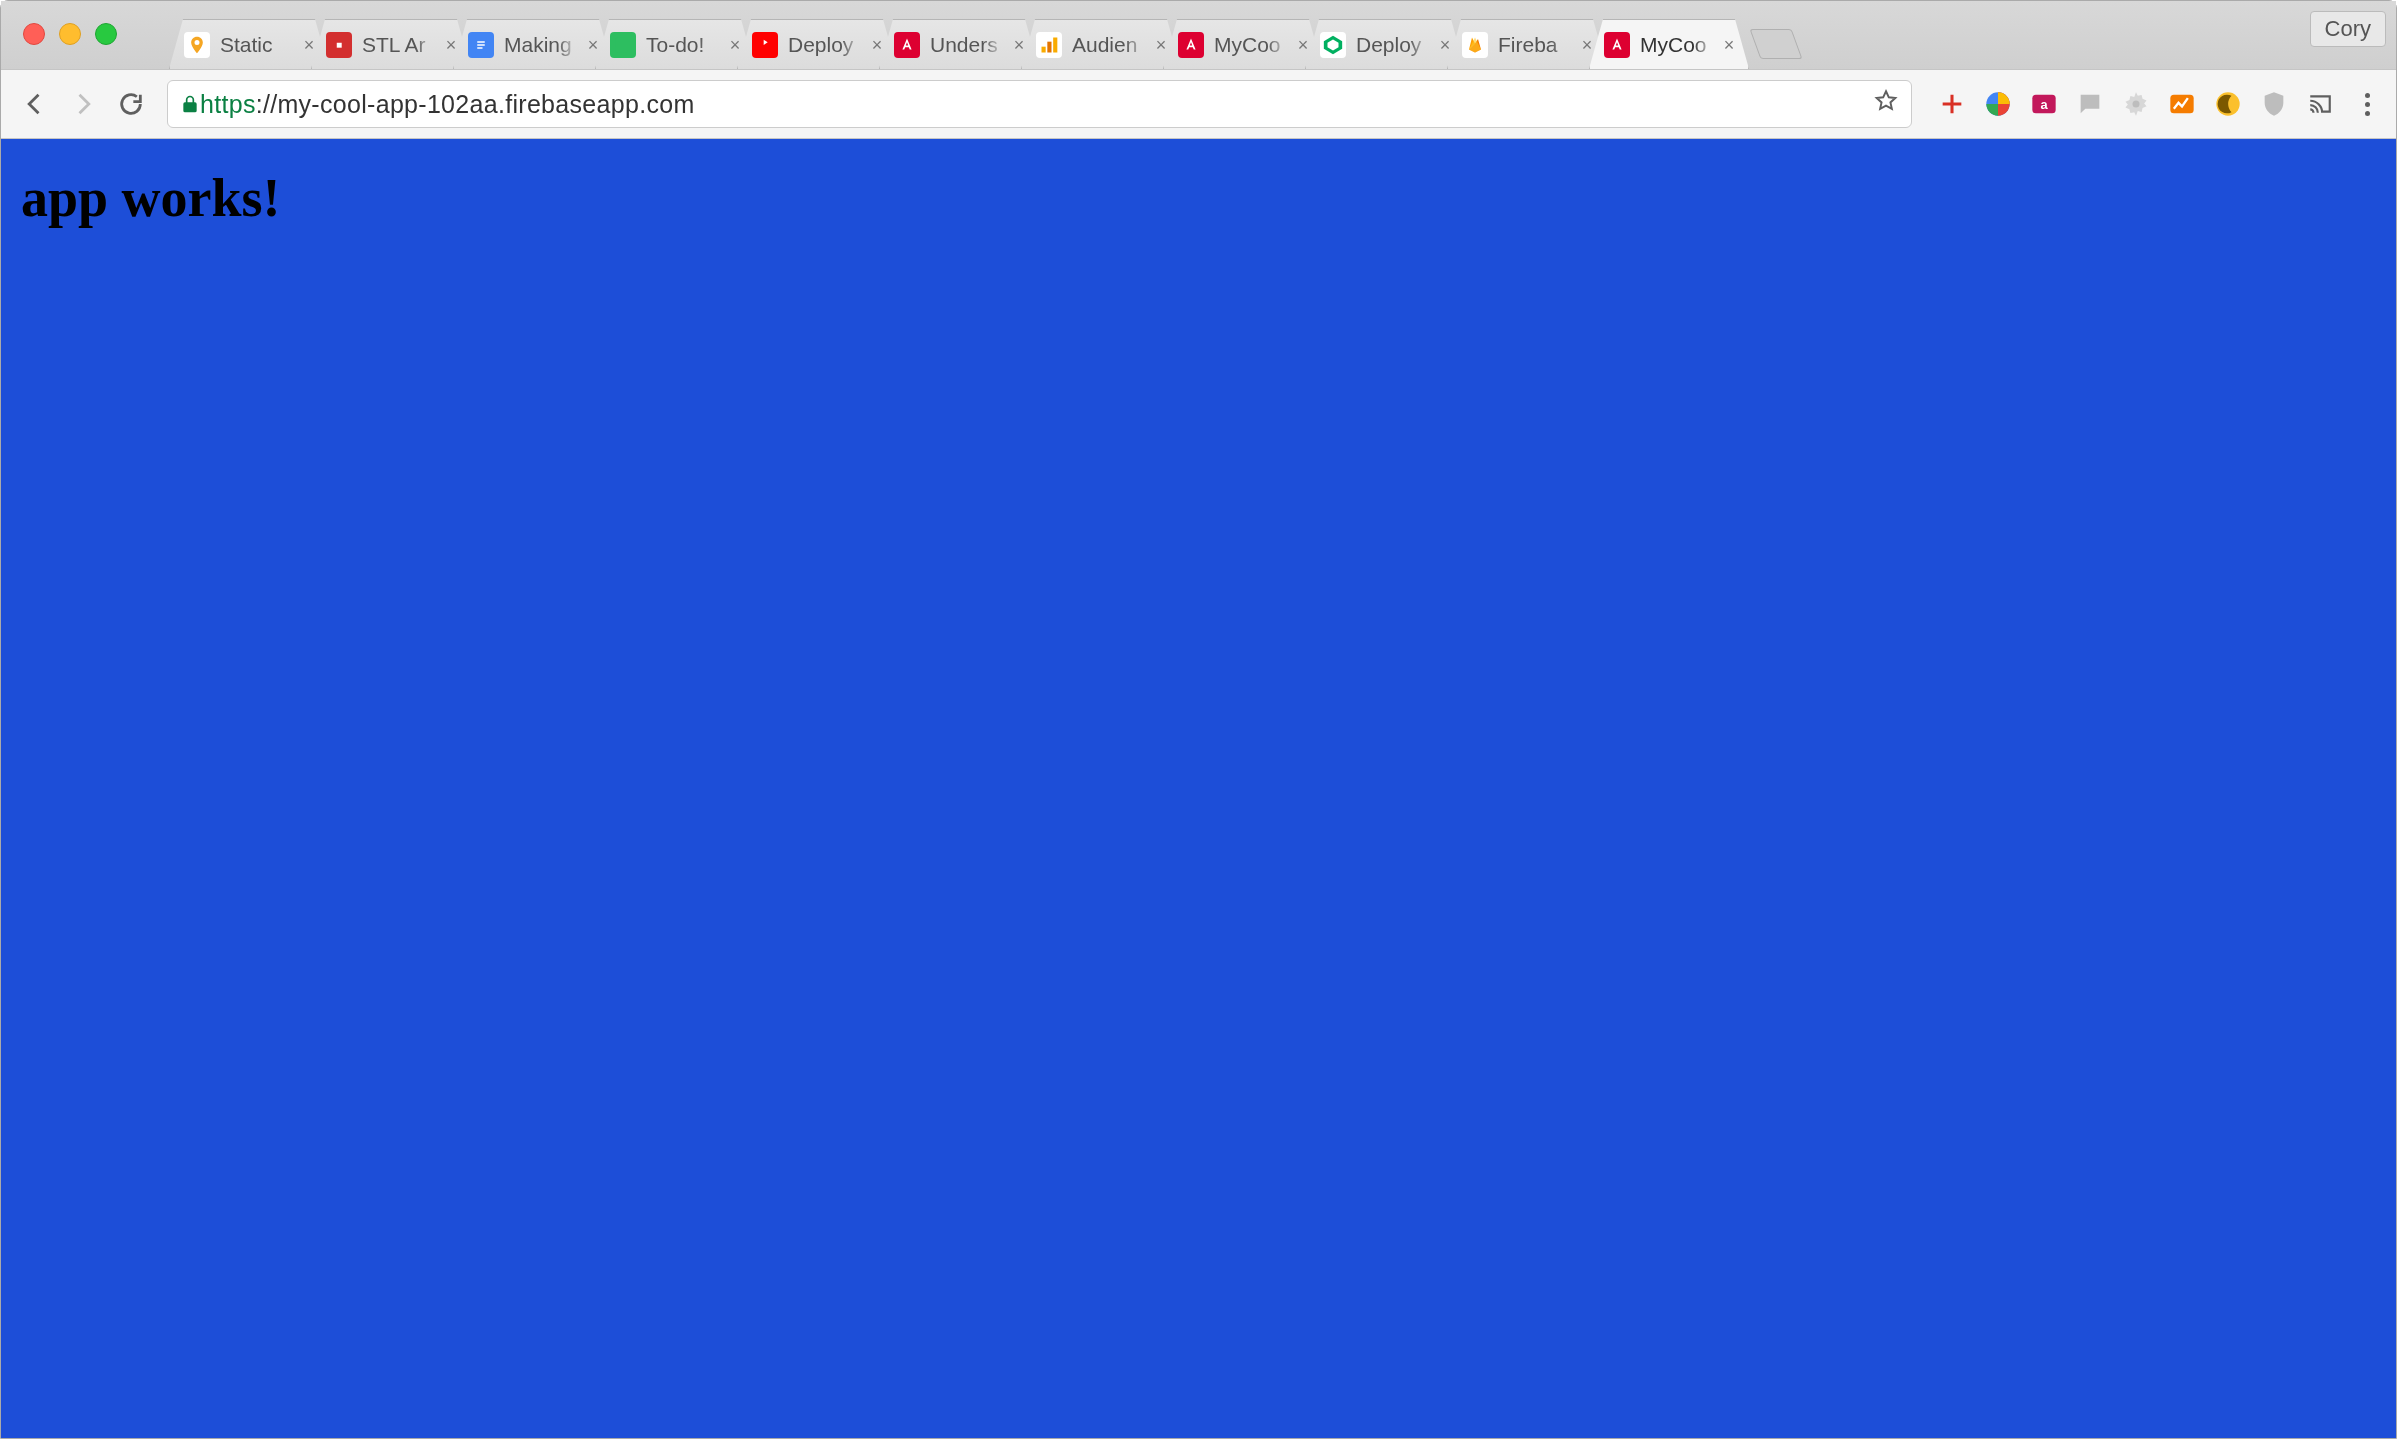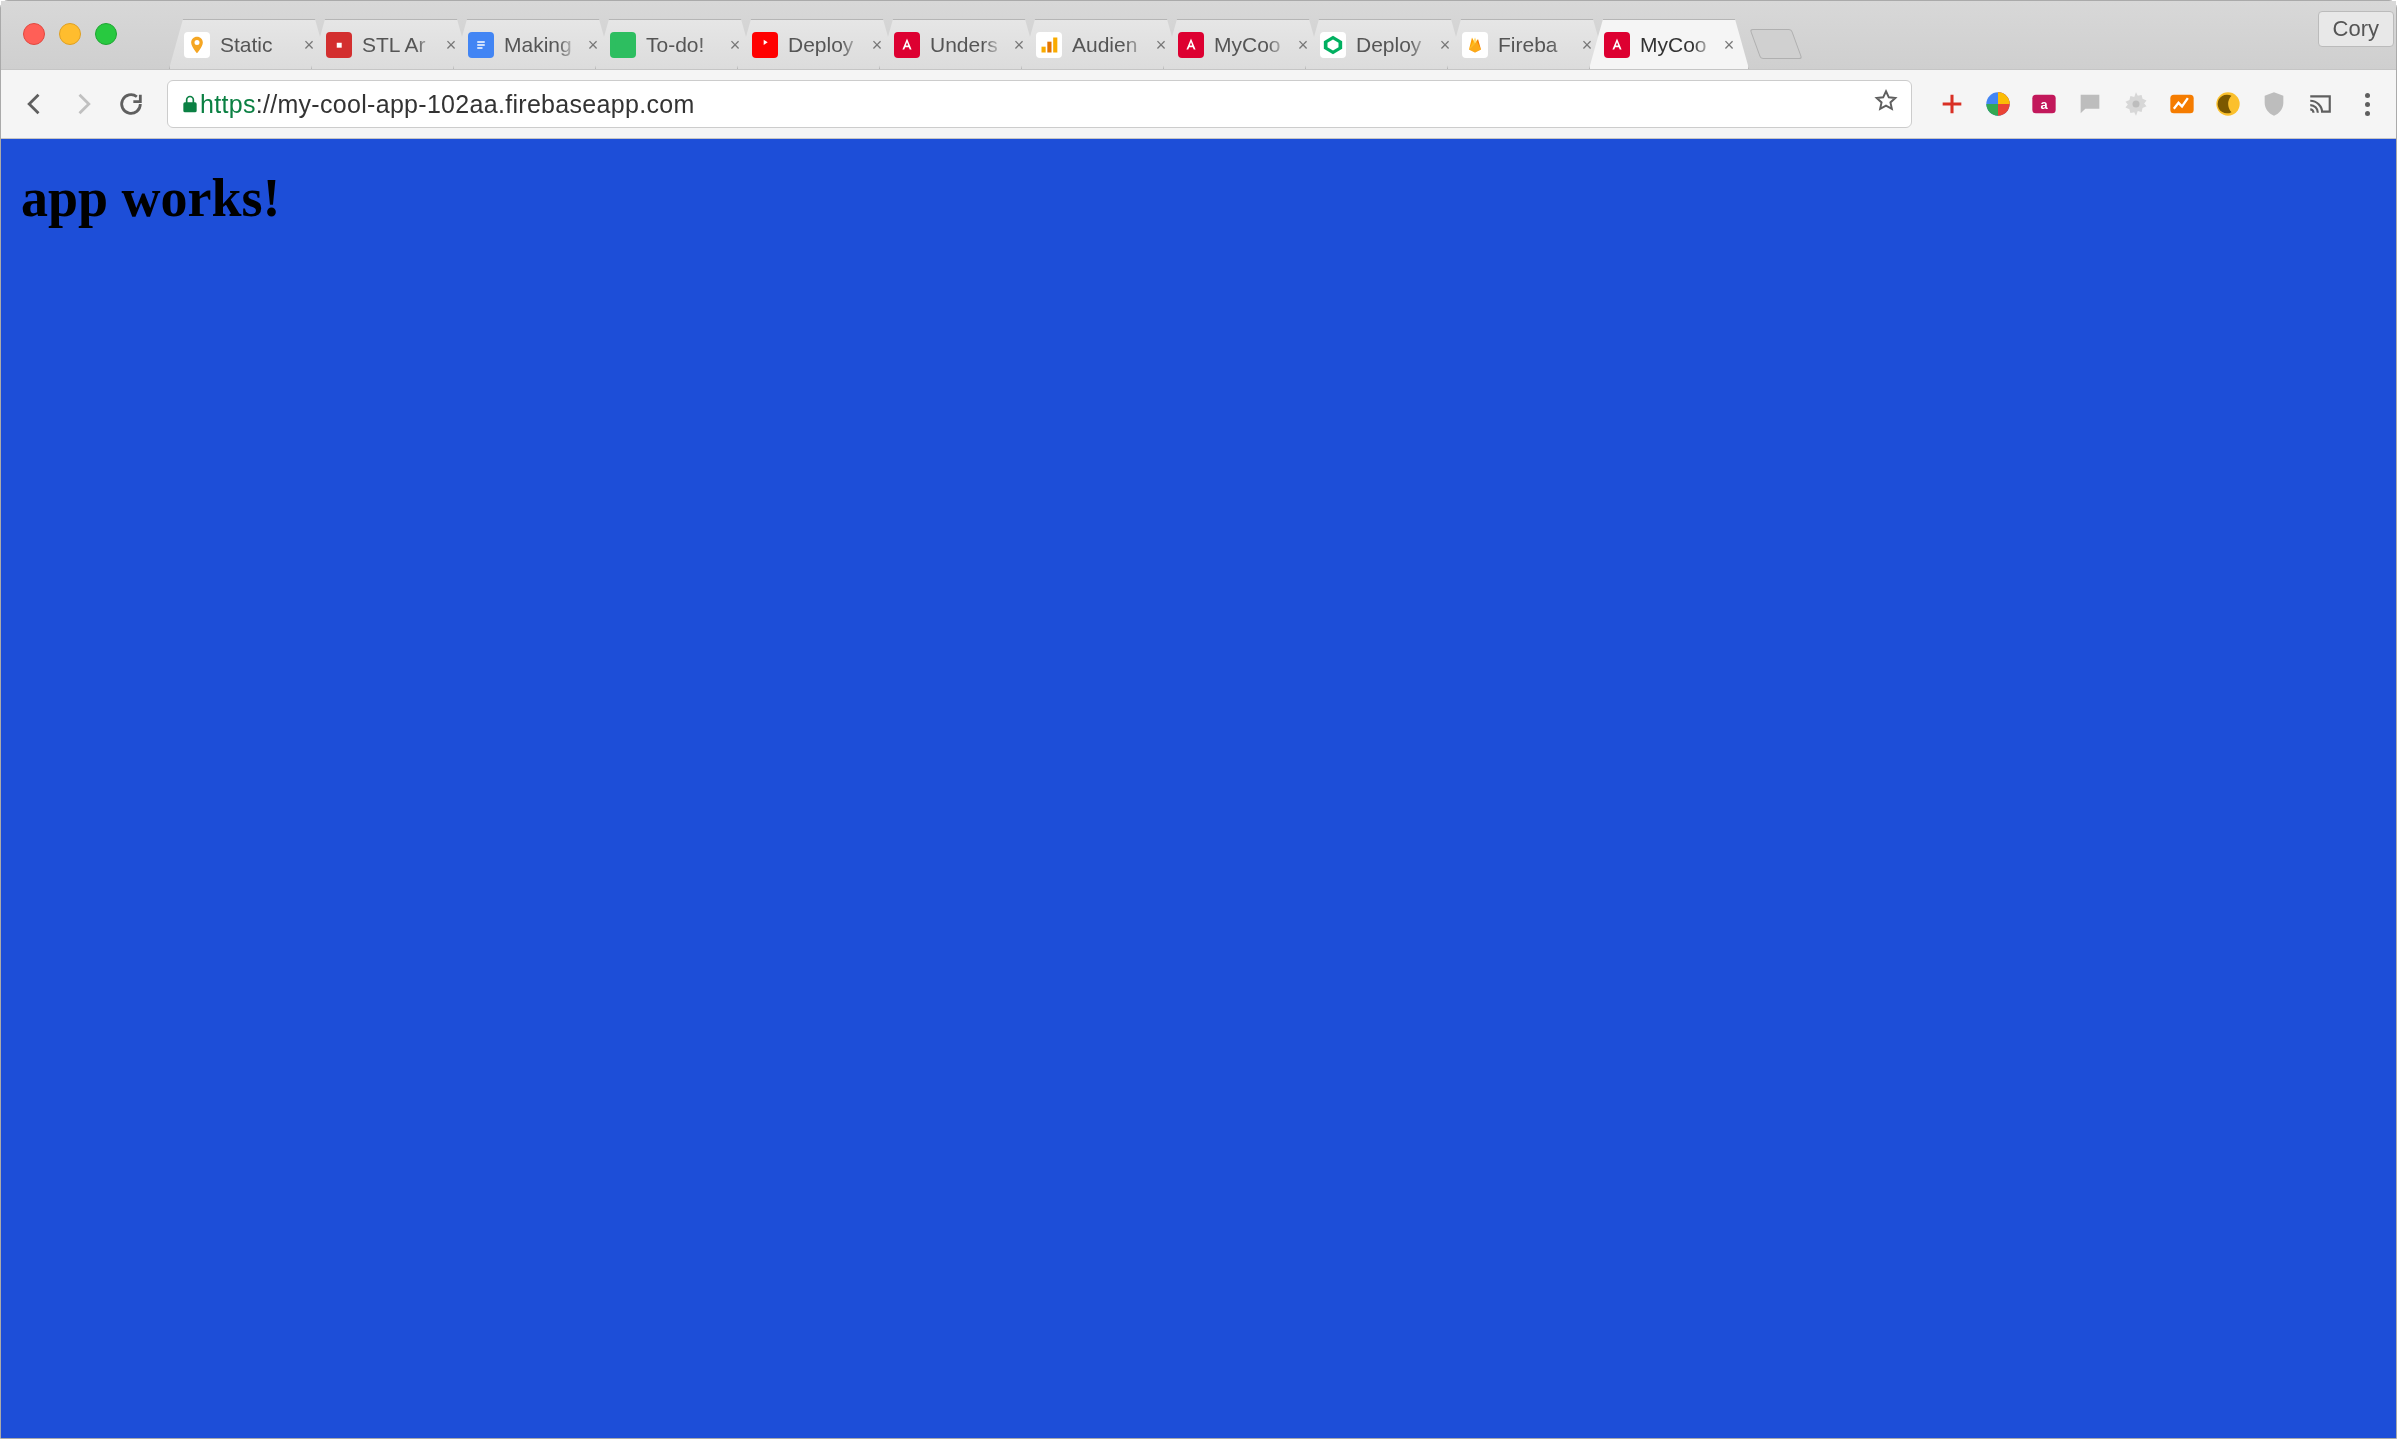--- a/index.html
+++ b/index.html
@@ -106,21 +106,21 @@
       height: 30px;
       background: #d0d0d0;
       border: 1px solid #b0b0b0;
       margin-left: 24px;
       margin-bottom: 10px;
       transform: skewX(20deg);
       border-radius: 3px;
     }
     .profile-badge {
       position: absolute;
-      right: 2px;
+      right: 10px;
       top: 10px;
       background: #e8e8e8;
       border: 1px solid #bbb;
       padding: 4px 14px;
       font-size: 22px;
       color: #555;
       border-radius: 4px;
     }
     .toolbar {
       height: 70px;

